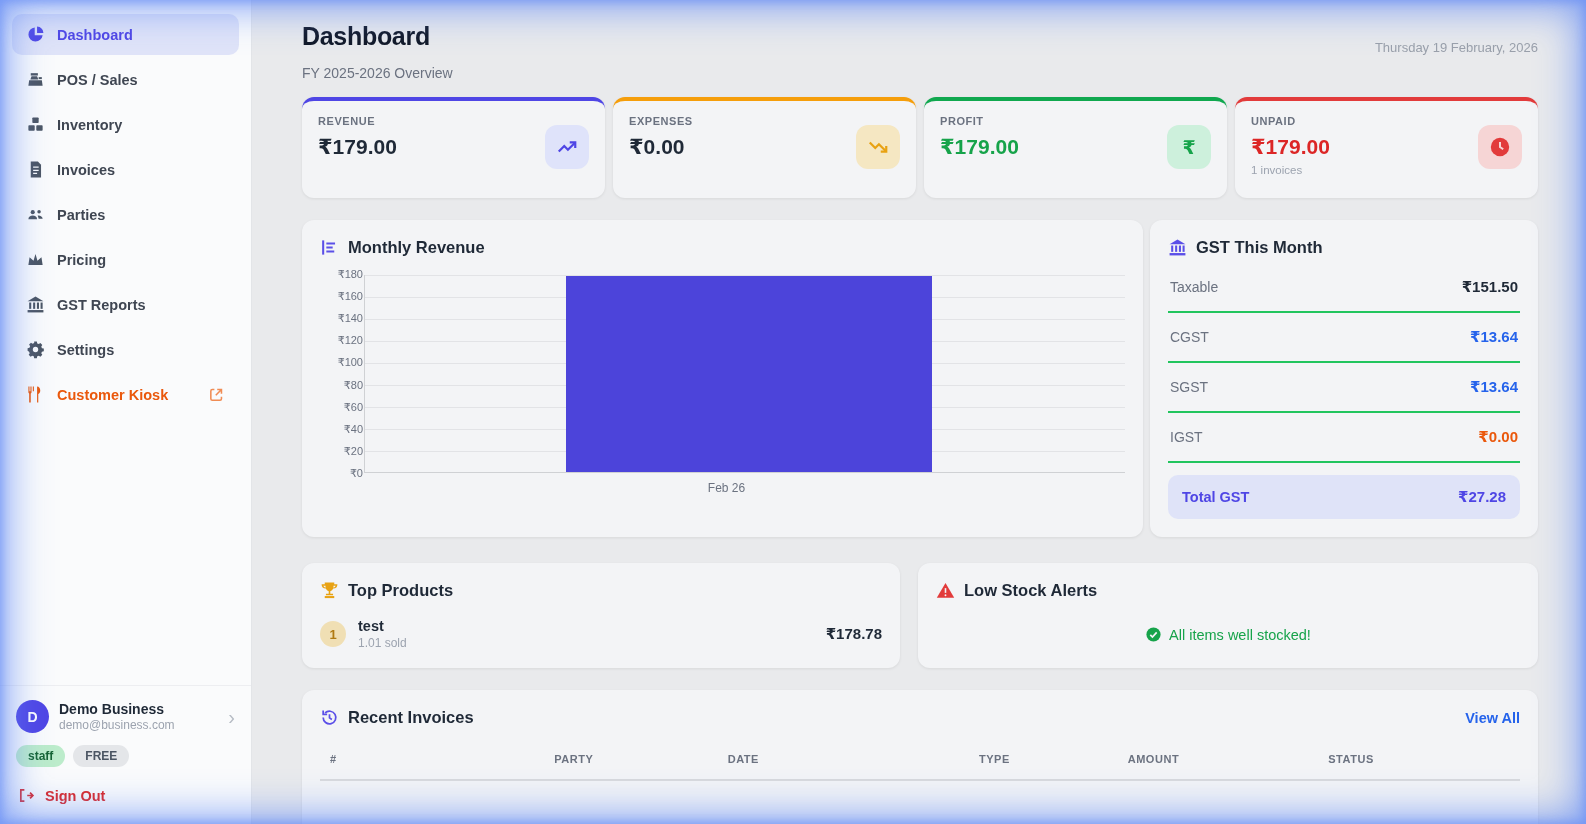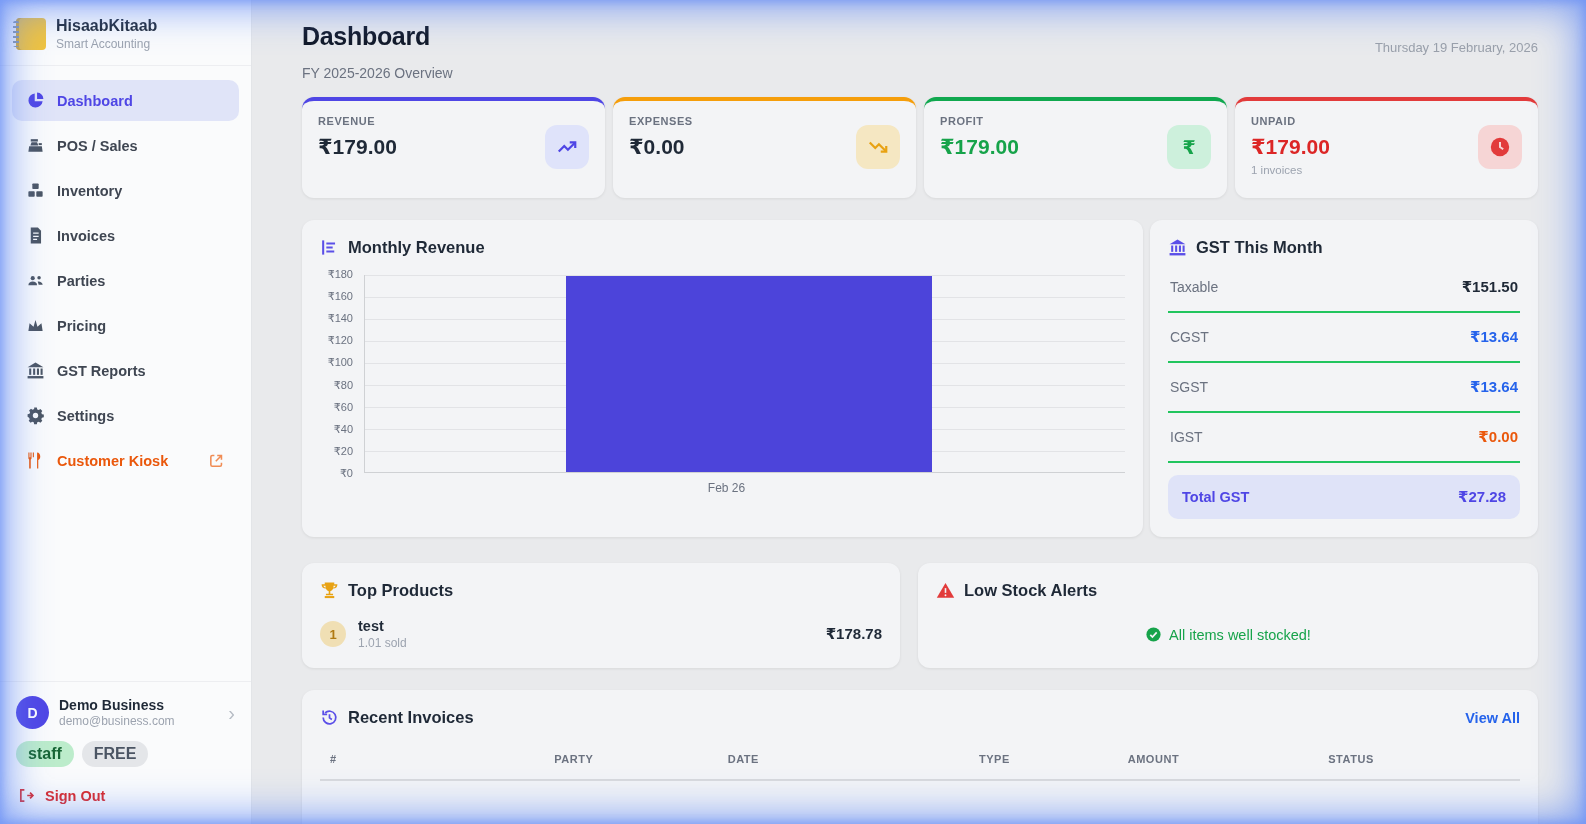--- a/index.html
+++ b/index.html
@@ -34,21 +34,21 @@
   .nav-item.kiosk .nico { color:#ea580c;}
   .ext-ico { width:17px; height:17px; margin-left:auto; color:#f08c54;}
   .side-footer { margin-top:auto; border-top:1px solid #edeef1; padding:14px 16px 10px;}
   .profile { display:flex; align-items:center; gap:10px;}
   .avatar { width:33px; height:33px; border-radius:50%; background:#4f46e5; color:#fff;
     display:flex; align-items:center; justify-content:center; font-size:14px; font-weight:700;}
   .p-name { font-size:14px; font-weight:700; color:#1f2937;}
   .p-email { font-size:12px; color:#9ca3af; margin-top:1px;}
   .chev { margin-left:auto; color:#b6bcc4; font-size:20px; line-height:1;}
   .badges { display:flex; gap:8px; margin:12px 0 6px;}
-  .pill { font-size:16px; font-weight:600; padding:4px 12px; border-radius:999px;}
+  .pill { font-size:12px; font-weight:600; padding:4px 12px; border-radius:999px;}
   .pill.staff { background:#bceccb; color:#166534;}
   .pill.free { background:#e4e6e9; color:#4b5563; font-weight:700;}
   .signout { display:flex; align-items:center; gap:10px; color:#dc2626; font-size:14.5px; font-weight:600;
     padding:14px 2px 10px; cursor:pointer;}
   .signout .nico { width:17px; height:17px; display:inline-flex;}
 
   
   .main { flex:1; padding:22px 48px 0 50px; position:relative;}
   .page-head { display:flex; justify-content:space-between; align-items:flex-start;}
   .pg-title { font-size:25px; font-weight:800; color:#111827; letter-spacing:-.3px;}
@@ -78,21 +78,21 @@
   .mid { display:grid; grid-template-columns:1fr 388px; gap:7px; margin-top:22px;}
   .panel { background:#f3f4f6; border-radius:12px; box-shadow:0 1px 3px rgba(0,0,0,.08); padding:18px;}
   .panel-title { display:flex; align-items:center; gap:9px; font-size:16.5px; font-weight:700; color:#1f2937;}
   .panel-title .pico { width:19px; height:19px; display:inline-flex;}
   .pico.indigo { color:#5b4fe8;} .pico.amber { color:#e8a213;} .pico.red { color:#e23b3b;}
 
   
   .chart-wrap { margin-top:18px; padding-left:44px; position:relative;}
   .plot { position:relative; height:198px; border-left:1px solid #cfd1d4; border-bottom:1px solid #cfd1d4;
     background:repeating-linear-gradient(to bottom,#e2e3e6 0 1px,transparent 1px 22px);}
-  .yticks { position:absolute; left:2px; top:-7px; height:212px; width:38px; display:flex;
+  .yticks { position:absolute; left:12px; top:-7px; height:212px; width:38px; display:flex;
     flex-direction:column; justify-content:space-between; align-items:flex-end; padding-right:7px;
     font-size:11px; color:#6b7280;}
   .bar { position:absolute; bottom:0; left:26.4%; width:48.2%; background:#4c44da;}
   .xlabel { position:absolute; left:50.5%; transform:translateX(-50%); top:206px; font-size:12px; color:#6b7280;}
   .chart-spacer { height:228px;}
 
   
   .gst-rows { margin-top:6px;}
   .gst-row { display:flex; justify-content:space-between; align-items:center; padding:15px 2px;
     border-bottom:2px solid #22c55e;}
@@ -126,27 +126,20 @@
   .inv-rule { border-bottom:2px solid #d9dadd; margin-top:14px;}
 </style>
 </head>
 <body>
 
 <div class="glow"></div>
 
 <div class="app">
 
   <aside class="sidebar">
-    <div class="side-header">
-      <div class="logo"></div>
-      <div>
-        <div class="app-name">HisaabKitaab</div>
-        <div class="app-tag">Smart Accounting</div>
-      </div>
-    </div>
 
     <nav class="nav">
       <div class="nav-item active">
         <span class="nico">
           <svg viewBox="0 0 24 24">
               <path d="M11 3a9 9 0 1 0 10 10H11z" fill="currentColor"></path>
               <path d="M14 2a9 9 0 0 1 8 8h-8z" fill="currentColor"></path>
             </svg>
         </span>
         <span>Dashboard</span>

